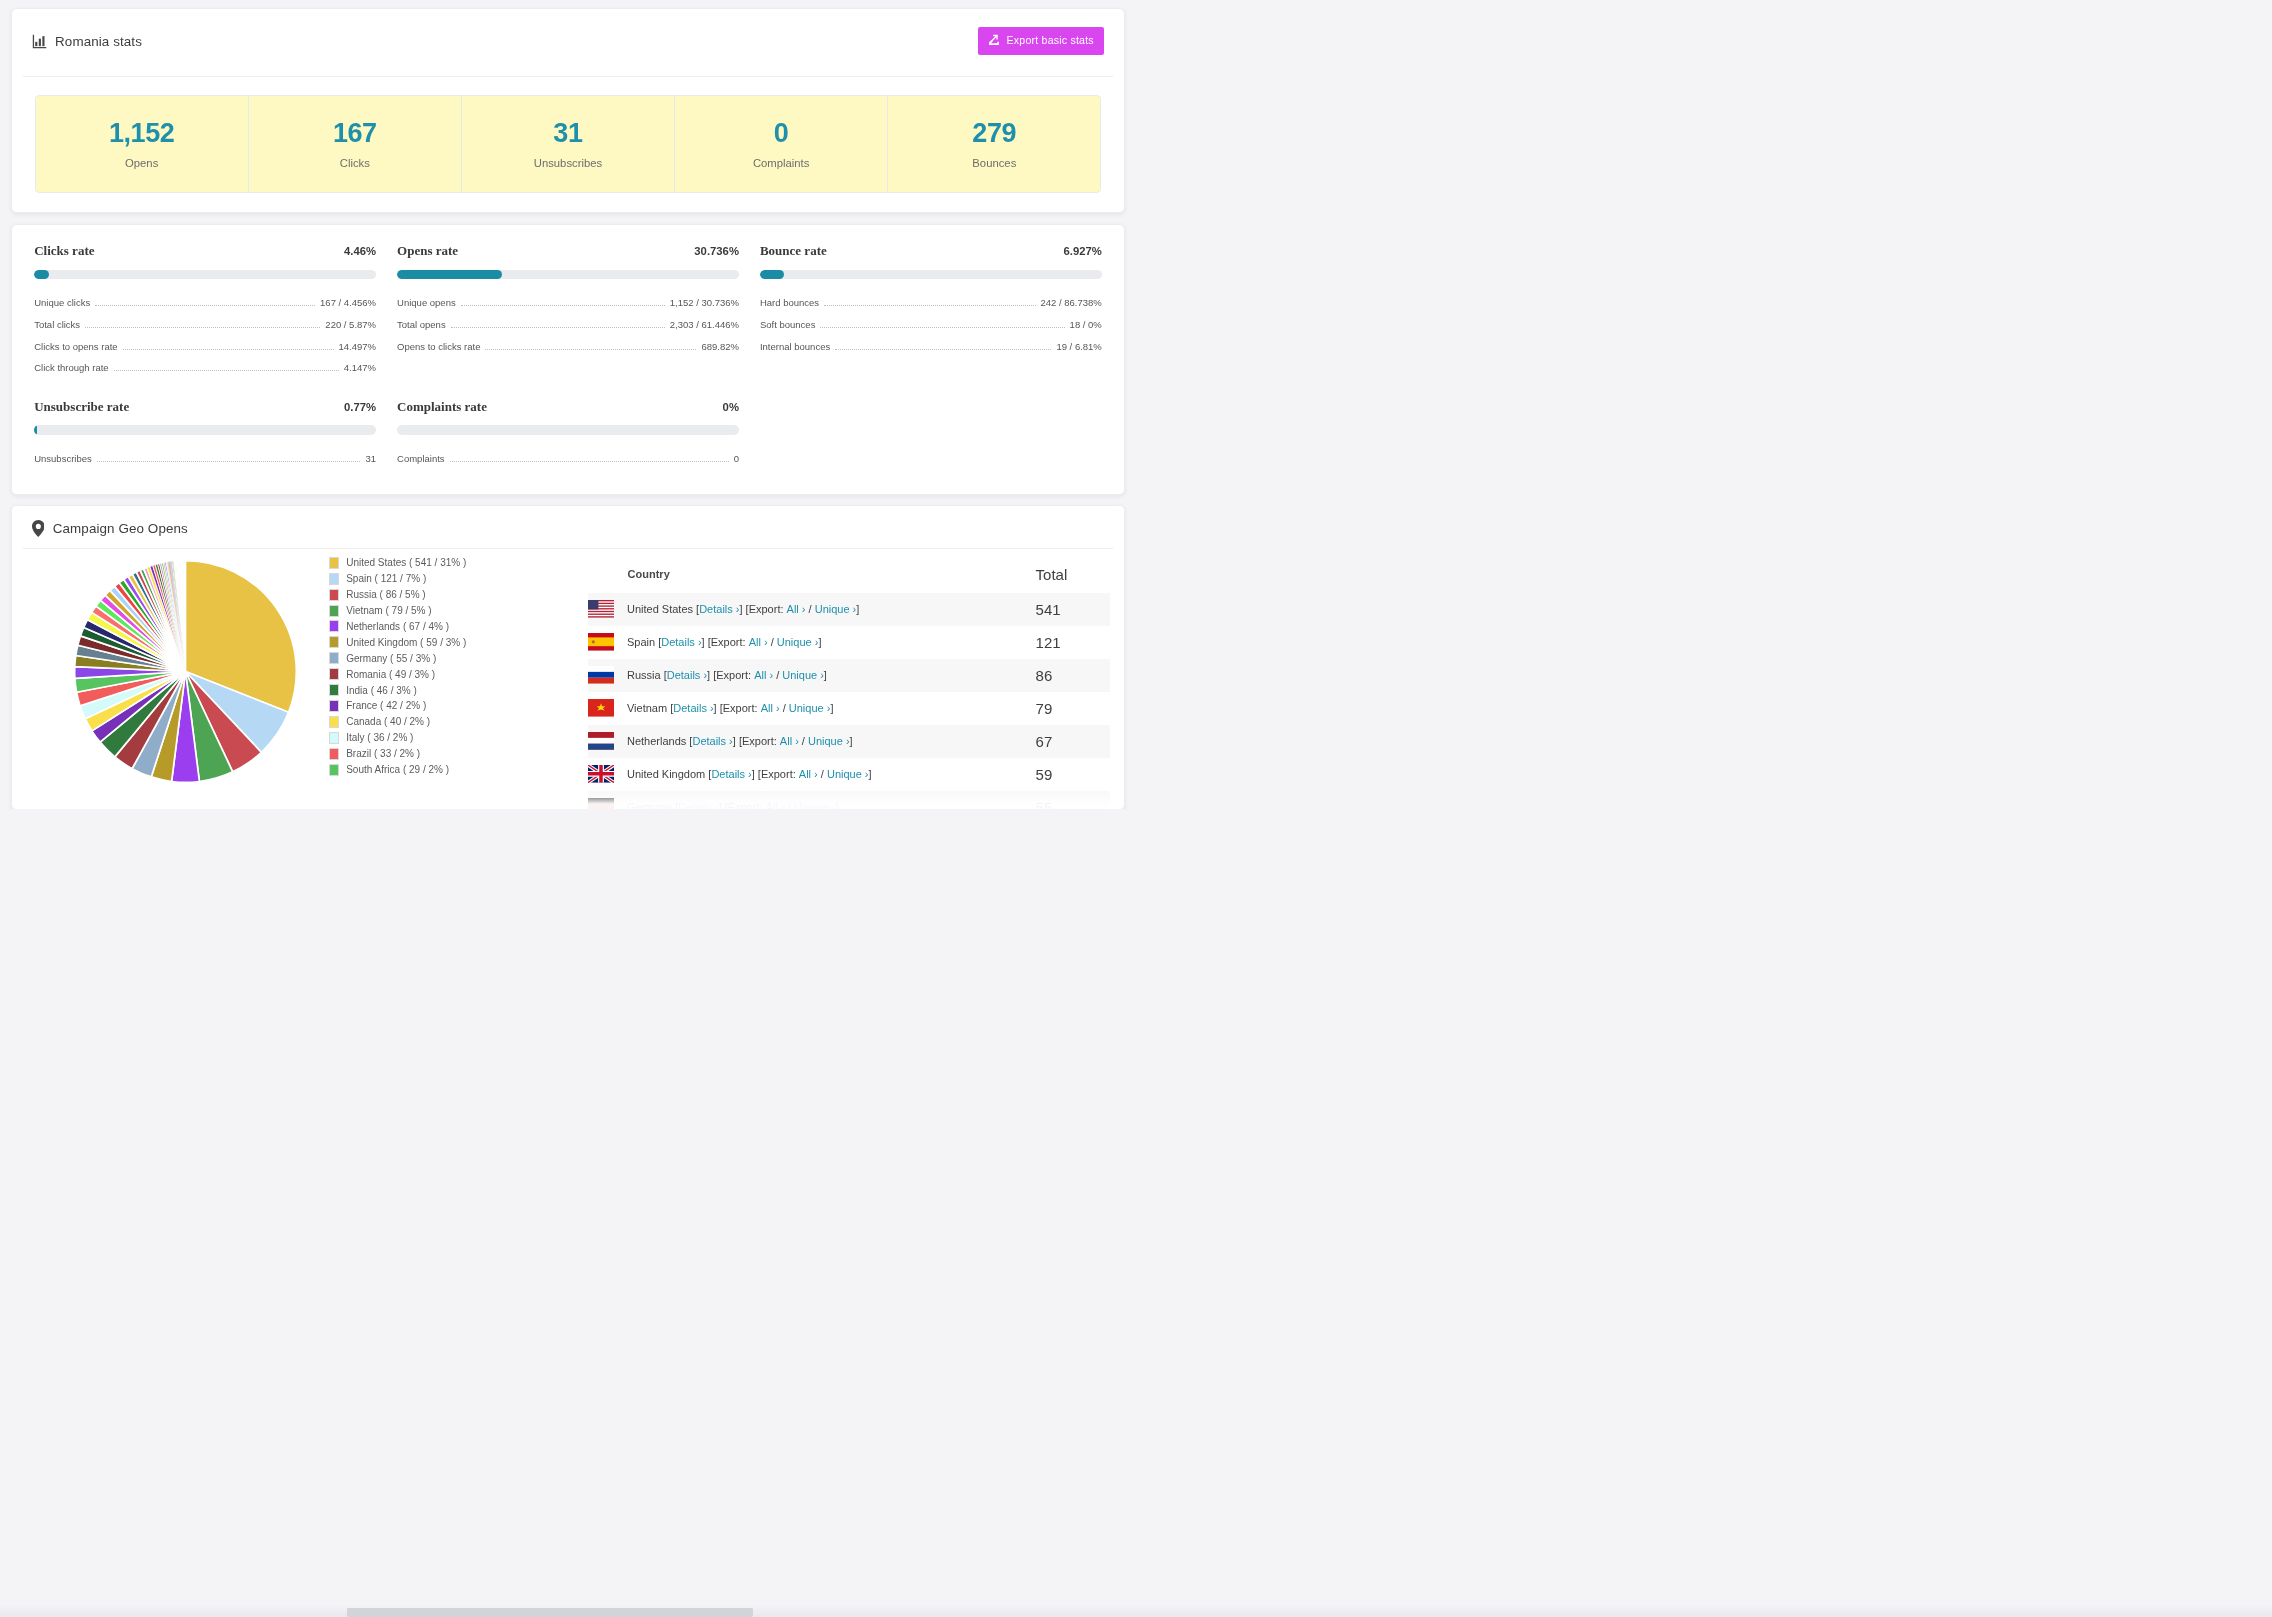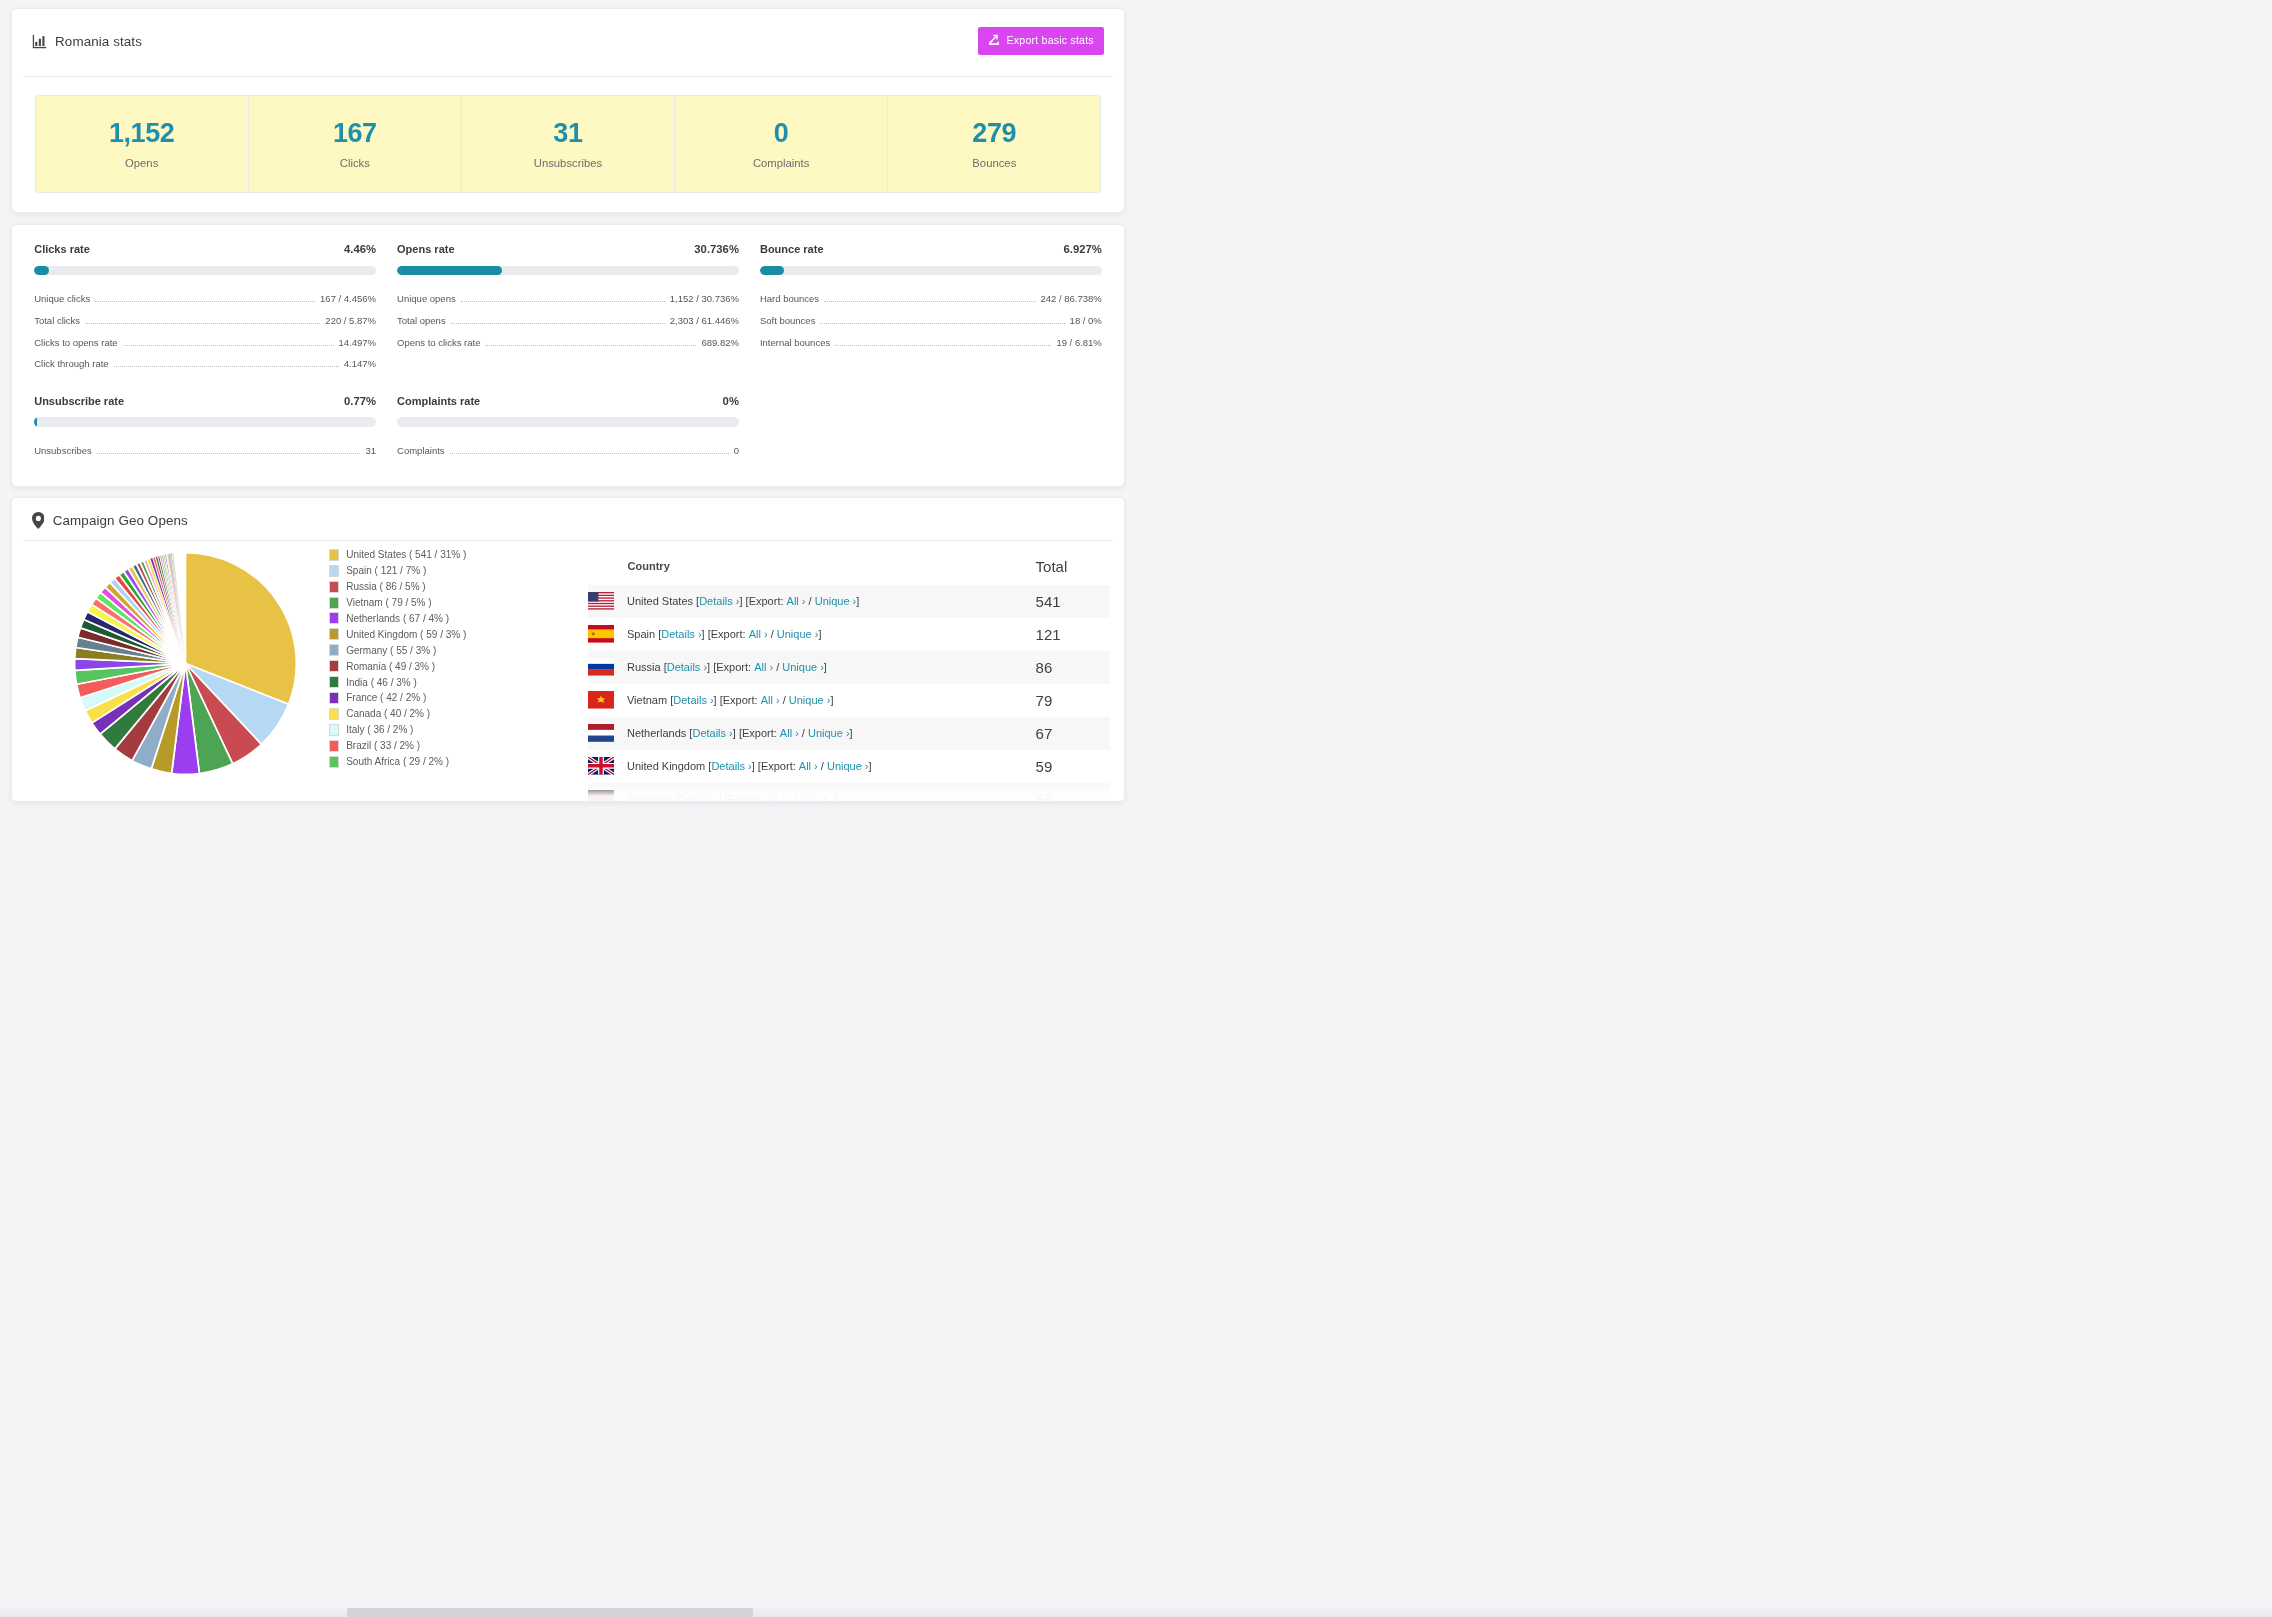--- a/index.html
+++ b/index.html
@@ -51,21 +51,21 @@
   .summary-value { font-size:27px; font-weight:bold; color:#1e90ab; letter-spacing:-0.4px; }
   .summary-label { font-size:11.3px; color:#6d6d6d; margin-top:7.8px; }
 
   
   #card-rates { margin-bottom:10.6px; padding:18.4px 22.6px 24px 22.6px; }
   .rates-grid {
     display:grid; grid-template-columns:1fr 1fr 1fr;
     column-gap:21px; row-gap:20px;
   }
   .rate-head { display:flex; justify-content:space-between; align-items:baseline; }
-  .rate-title { font-size:11px; font-weight:bold; color:#3a3a3a; }
+  .rate-title { font-size:13px; font-weight:bold; color:#3a3a3a;font-family:Liberation Serif, serif; }
   .rate-value { font-size:11.3px; font-weight:bold; color:#3a3a3a; }
   .bar { height:9.2px; border-radius:5px; background:#e9ebef; margin:10.6px 0 13.4px 0; overflow:hidden; }
   .bar-fill { height:100%; border-radius:5px; background:#1a8ca3; }
   .detail-row {
     display:flex; align-items:baseline;
     font-size:9.5px; color:#565656; padding:5px 0 5.6px 0;
   }
   .detail-leader { flex:1; border-bottom:1.1px dotted #bfbfbf; margin:0 5px; align-self:flex-end; margin-bottom:2.1px; }
   .detail-value { white-space:nowrap; }
 

